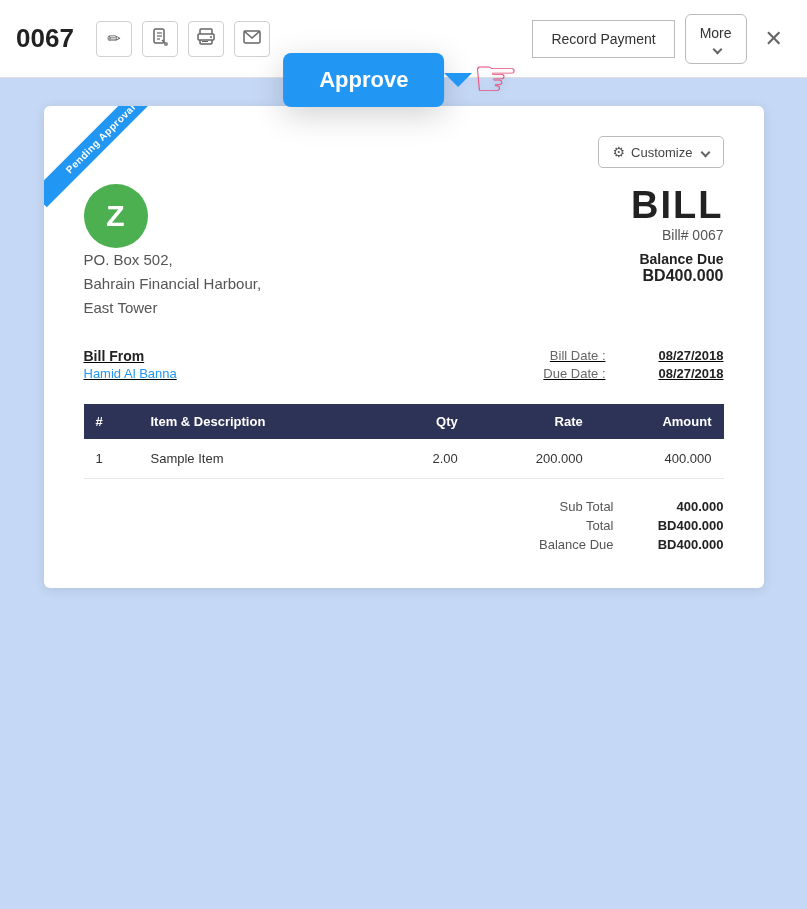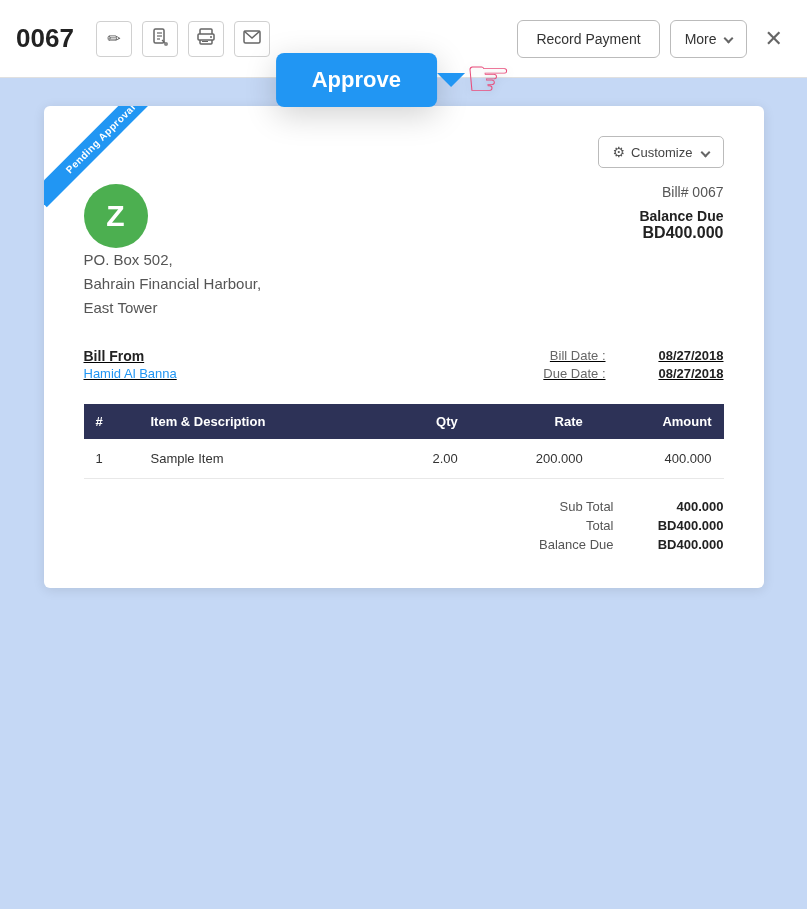--- a/index.html
+++ b/index.html
@@ -41,38 +41,39 @@
       justify-content: center;
       cursor: pointer;
       color: #555;
       font-size: 16px;
     }
     .spacer { flex: 1; }
     .btn-record-payment {
       background: #fff;
       color: #333;
       border: 1.5px solid #bbb;
-      border-radius: 6px;
+      border-radius: 0;
       padding: 10px 18px;
       font-size: 14px;
       font-weight: 500;
       cursor: pointer;
     }
     .btn-more {
       background: #fff;
       color: #333;
       border: 1.5px solid #bbb;
       border-radius: 6px;
       padding: 10px 14px;
       font-size: 14px;
       font-weight: 500;
       cursor: pointer;
       display: flex;
       align-items: center;
       gap: 5px;
+      flex-direction: column;
     }
     .btn-close {
       background: none;
       border: none;
       font-size: 22px;
       color: #666;
       cursor: pointer;
       padding: 4px 8px;
     }
 
@@ -452,20 +453,21 @@
           <div class="logo-circle">
             <span>Z</span>
           </div>
           <div class="vendor-address">
             <div>PO. Box 502,</div>
             <div>Bahrain Financial Harbour,</div>
             <div>East Tower</div>
           </div>
         </div>
         <div class="bill-title-block">
+          <div class="bill-title">BILL</div>
           <div class="bill-number">Bill# 0067</div>
           <div class="balance-due-block">
             <div class="balance-due-label">Balance Due</div>
             <div class="balance-due-amount">BD400.000</div>
           </div>
         </div>
       </div>
 
       <div class="bill-meta-row">
         <div class="bill-from-block">

